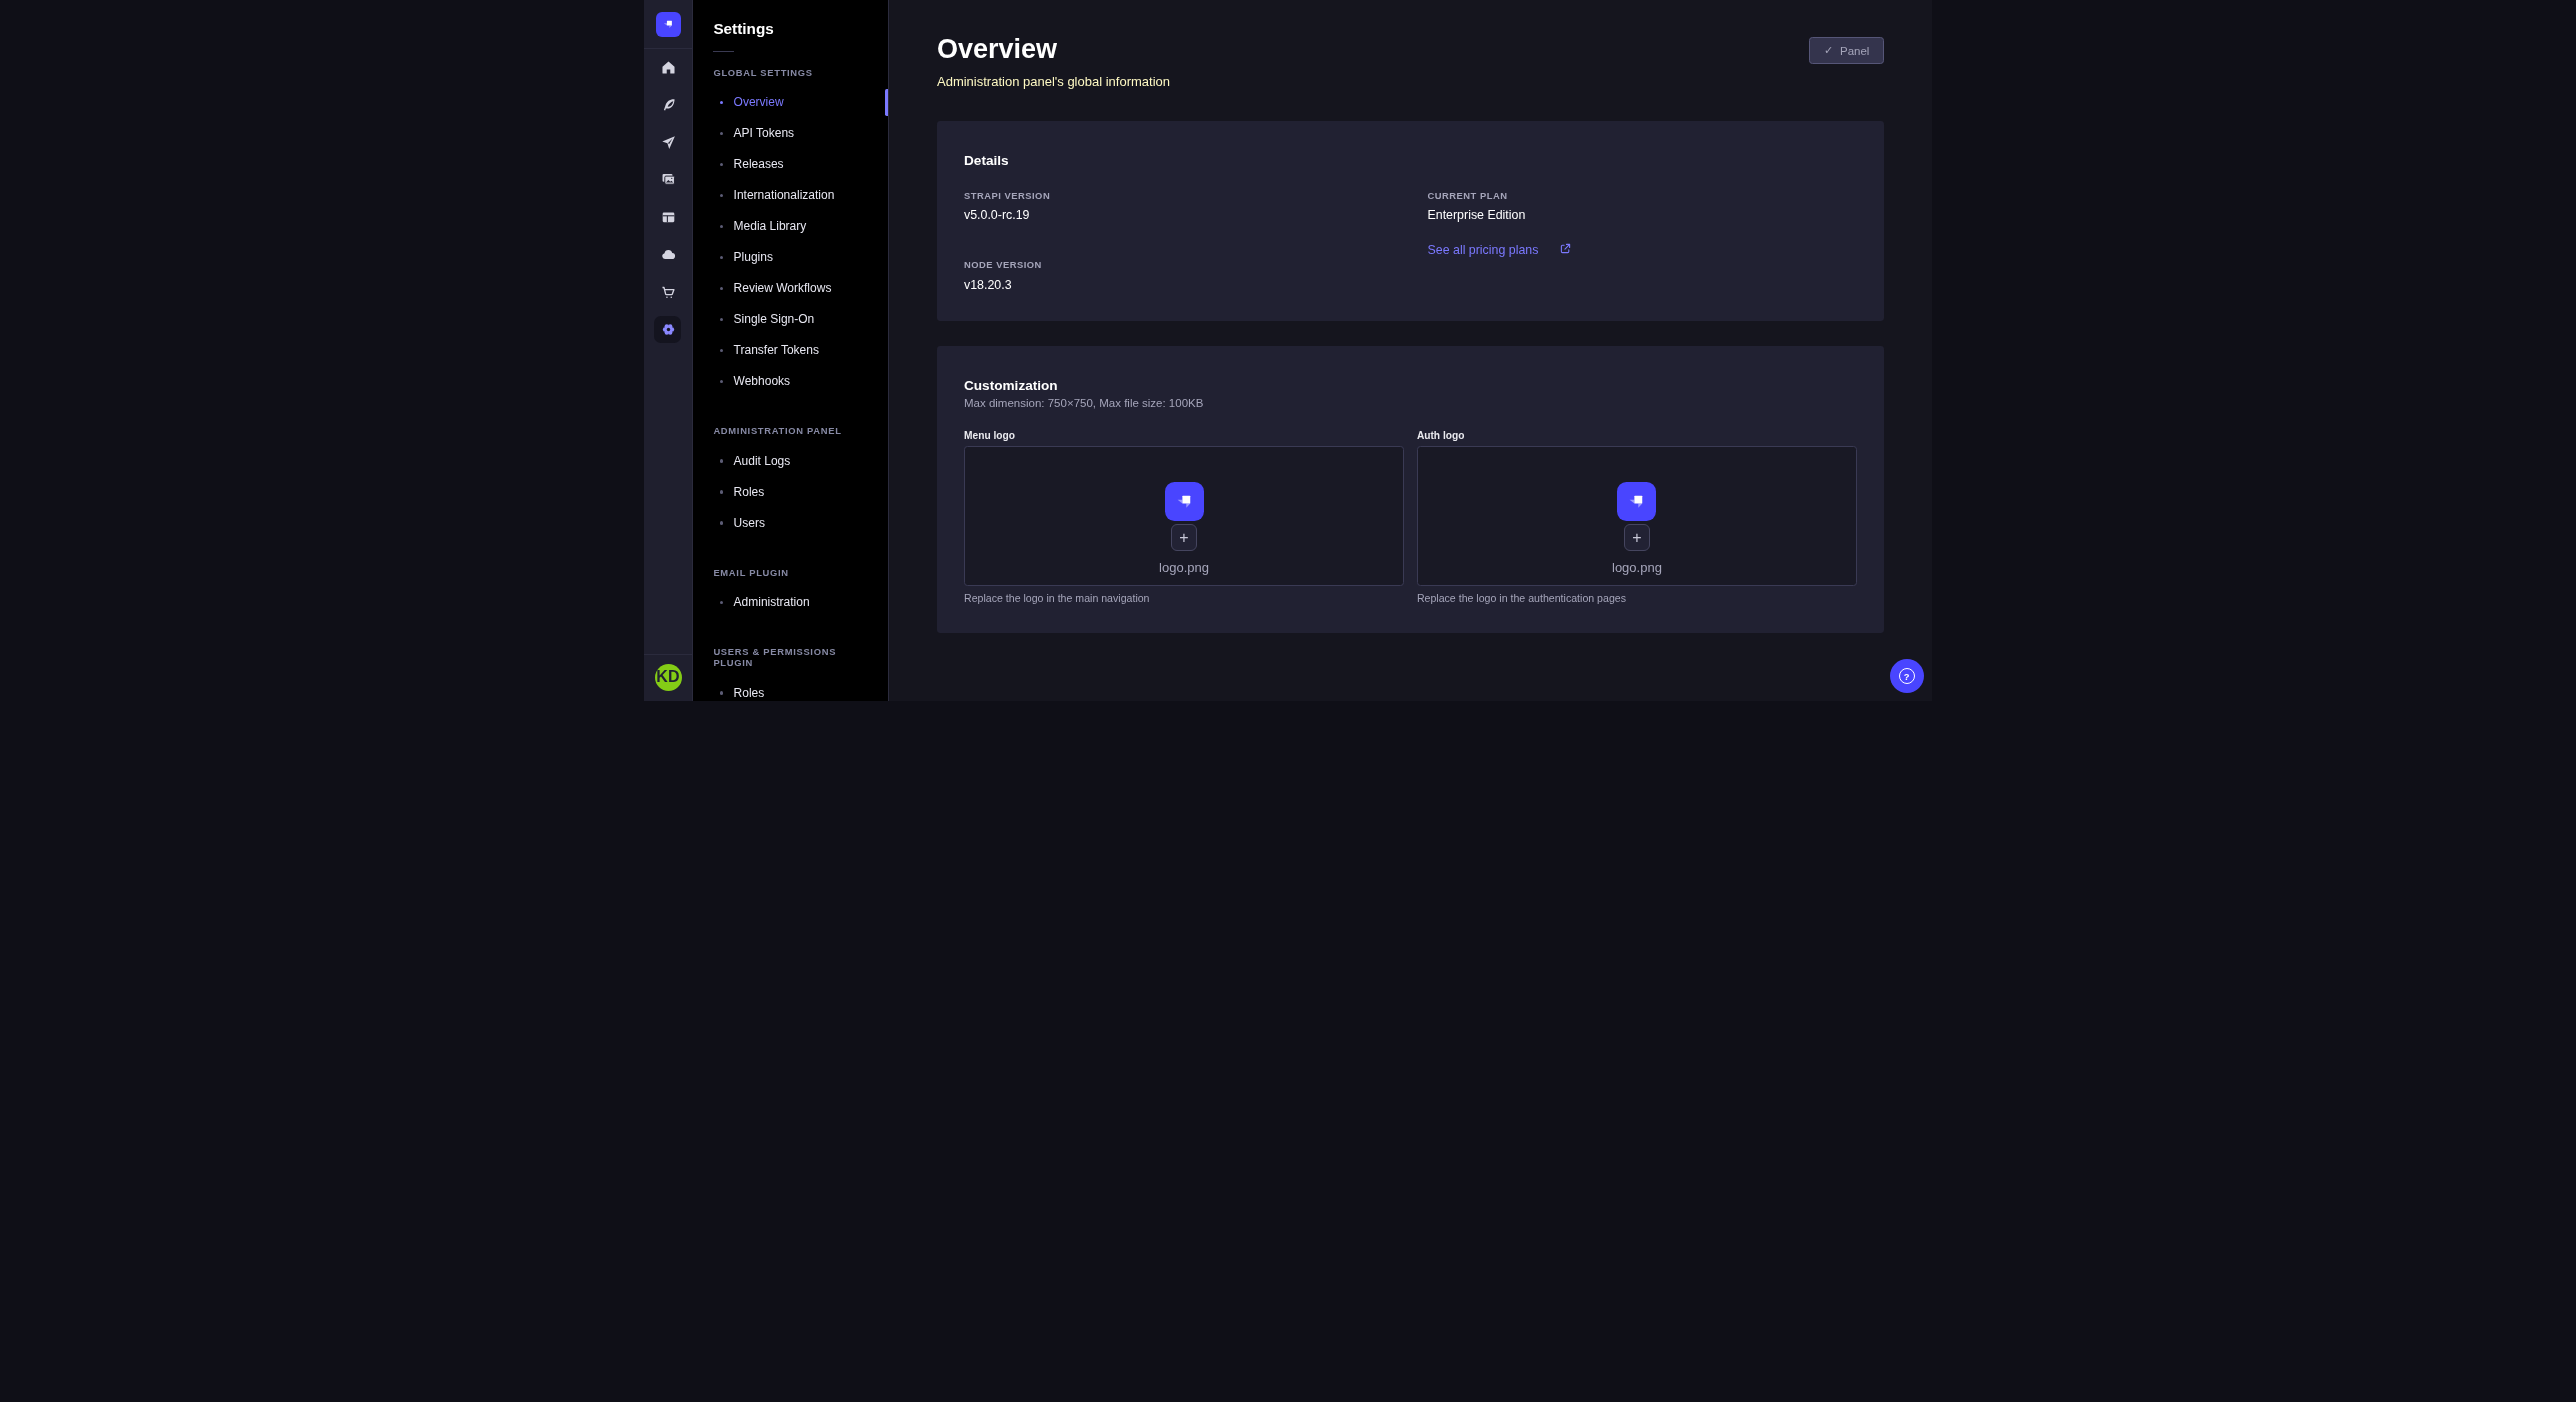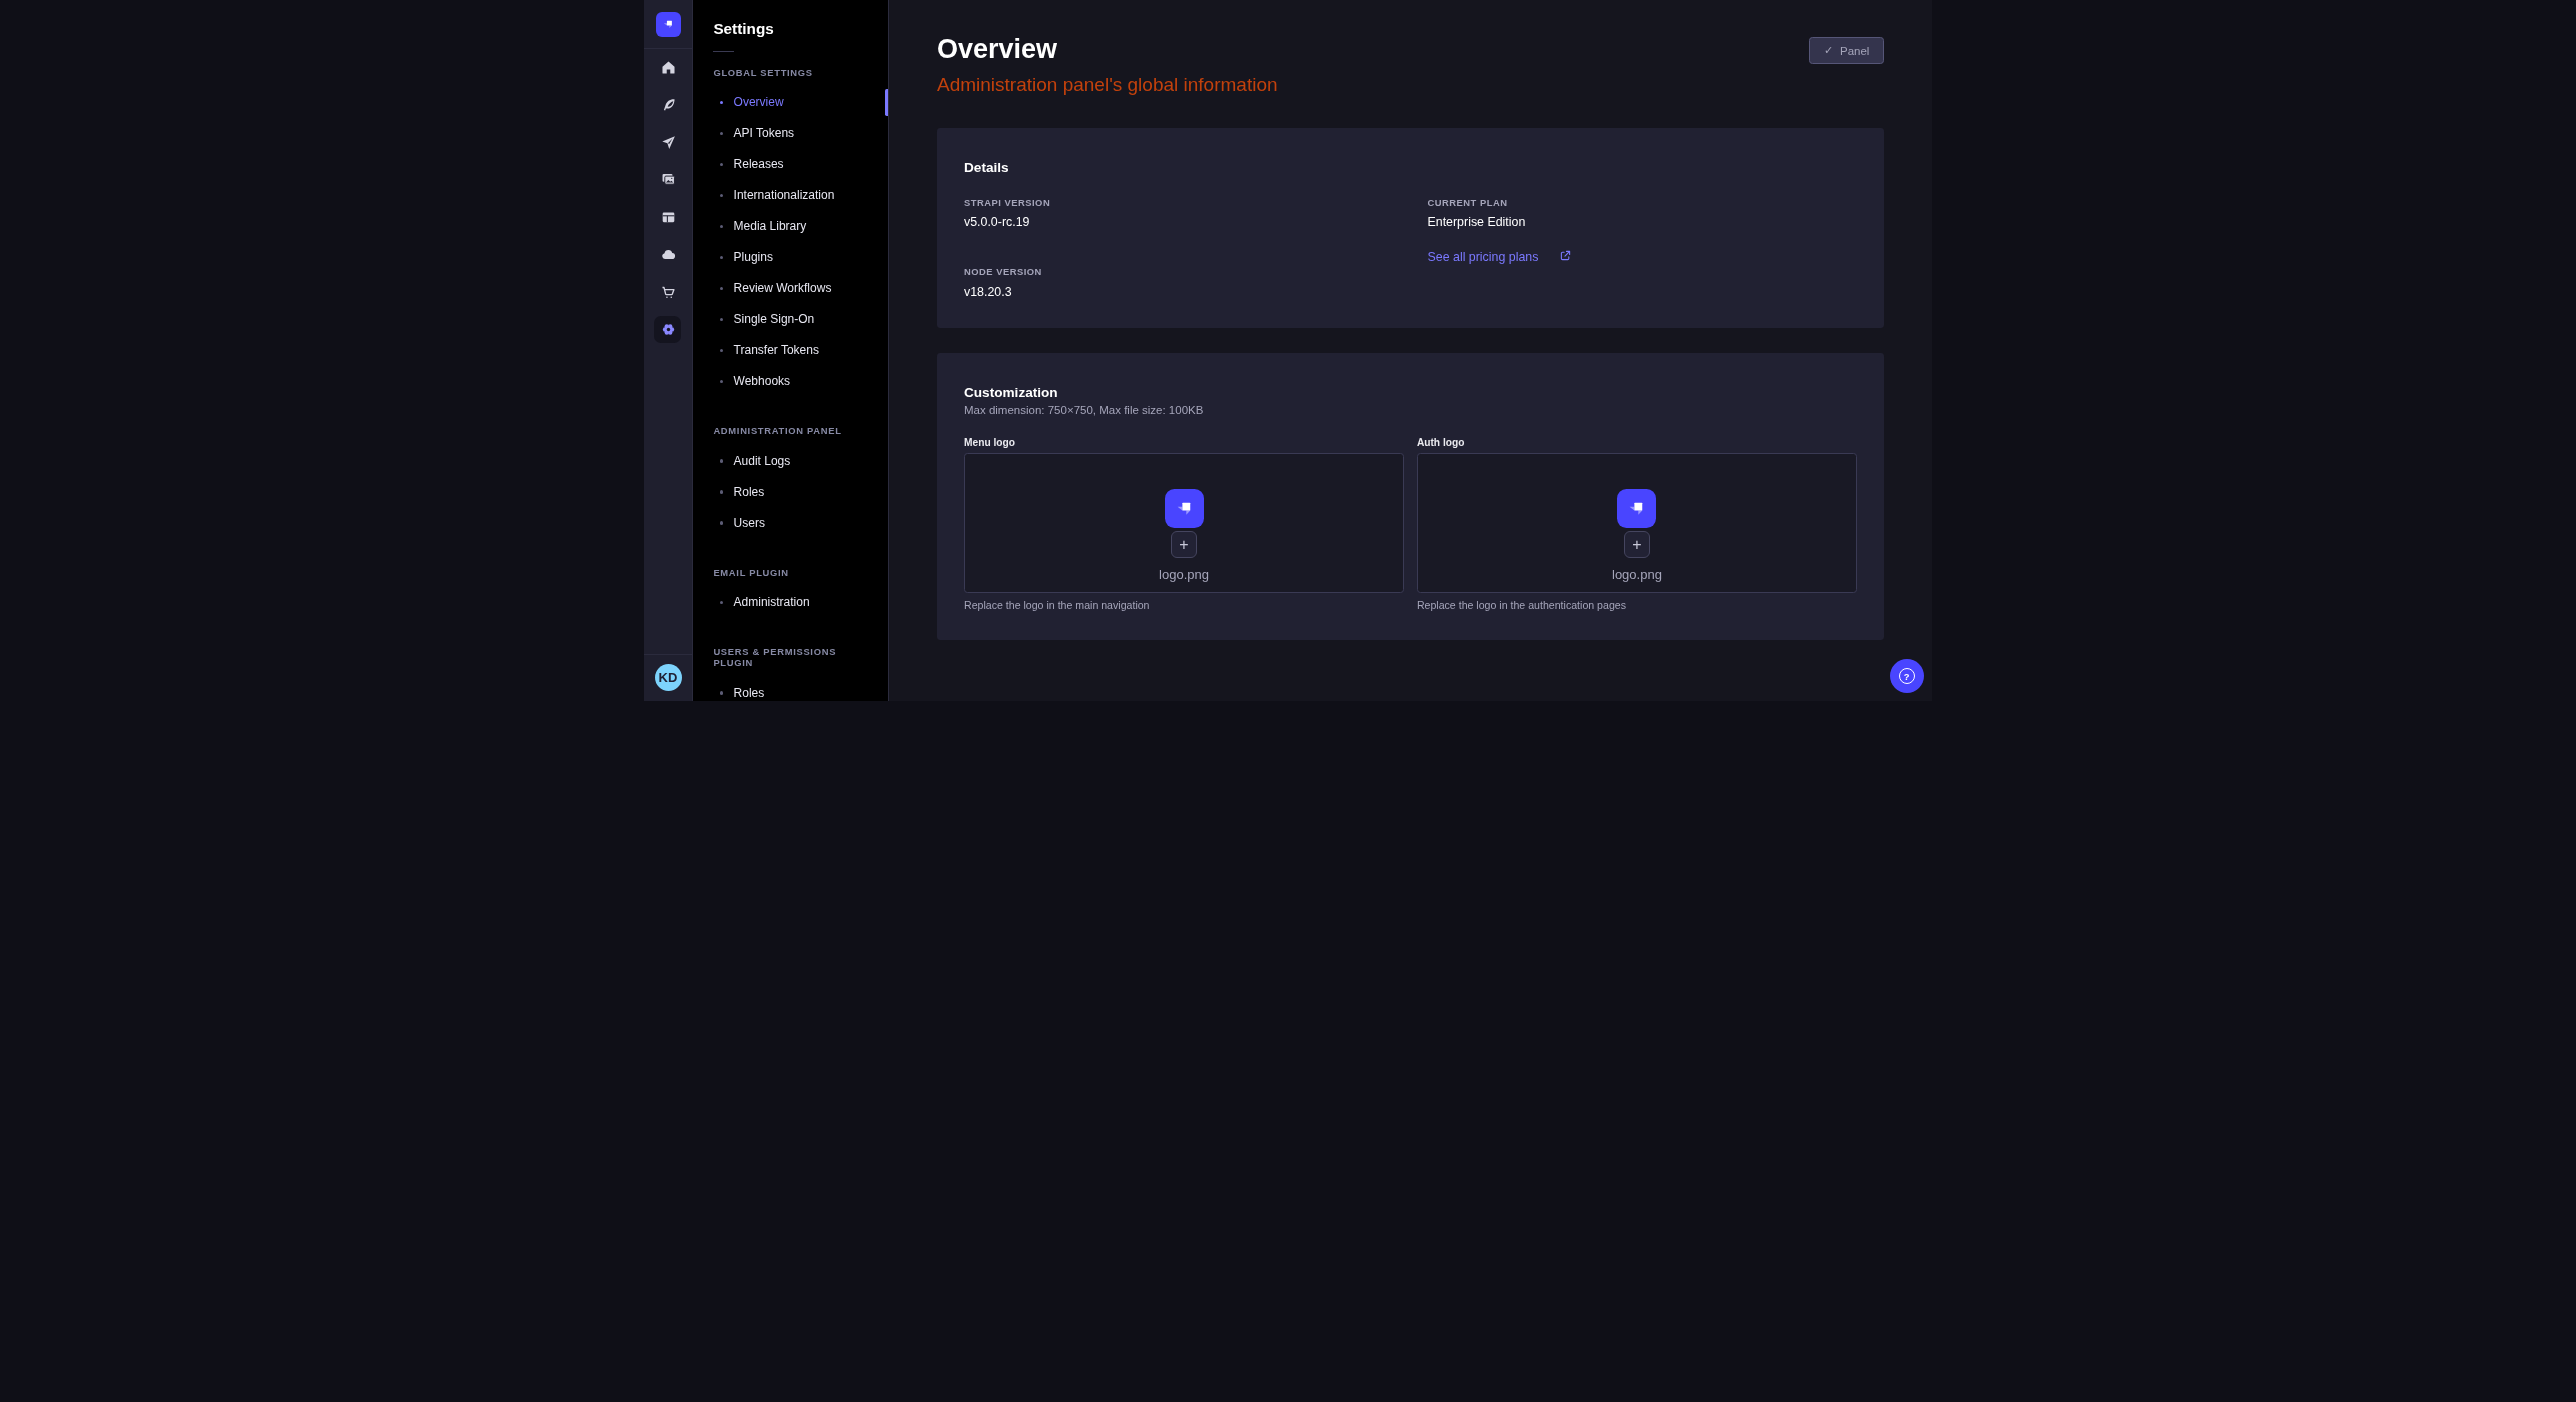--- a/index.html
+++ b/index.html
@@ -28,23 +28,23 @@
   .rail-icon { width:17px; height:17px; position:relative; display:flex; align-items:center; justify-content:center; cursor:pointer; }
   .rail-icon svg { display:block; }
   .rail-icon .pill {
     position:absolute; width:27px; height:27px; left:-5.1px; top:-5.1px;
     background:#14141f; border-radius:6.8px;
   }
   .rail-icon .pill svg { position:absolute; left:5.1px; top:5.1px; }
   .rail-bottom { margin-top:auto; width:100%; display:flex; flex-direction:column; align-items:center; }
   .rail-divider { width:100%; height:0.9px; background:#2b2b3d; }
   .avatar {
-    width:27px; height:27px; border-radius:50%; background:#7dd3fc; margin:9.4px 0 10.2px;
+    width:27px; height:27px; border-radius:50%; background:#84cc16; margin:9.4px 0 10.2px;
     display:flex; align-items:center; justify-content:center;
-    color:#1f1f33; font-size:13px; font-weight:700; letter-spacing:0.2px; cursor:pointer;
+    color:#1f1f33; font-size:16px; font-weight:700; letter-spacing:0.2px; cursor:pointer;
   }
 
   
   .subnav {
     width:196px; flex:0 0 196px; background:#000000;
     border-right:0.9px solid #2b2b3d; position:relative; overflow:hidden;
   }
   .subnav-title { font-size:15.3px; font-weight:700; color:#fff; padding:20.4px 20.4px 0; }
   .subnav-divider { width:20.4px; height:0.9px; background:#3a3a52; margin:12.8px 20.4px 0; }
   .nav-section-label {
@@ -62,21 +62,21 @@
   .nav-item.active .bullet { background:#7b79ff; }
   .nav-item.active::after {
     content:""; position:absolute; right:0; top:1.7px; bottom:1.7px; width:2.6px;
     background:#7b79ff; border-radius:1.7px 0 0 1.7px;
   }
 
   
   .main { flex:1; overflow:hidden; padding:32px 48px 0; position:relative; }
   .page-header { display:flex; justify-content:space-between; align-items:flex-start; }
   .page-title { font-size:27px; line-height:34px; font-weight:700; color:#fff; }
-  .page-subtitle { font-size:19px; color:#c2410c; margin-top:7.7px; }
+  .page-subtitle { font-size:13px; color:#fef9c3; margin-top:7.7px; }
   .save-btn {
     margin-top:5.1px; height:27px; padding:0 13.6px; display:flex; align-items:center; gap:6.8px;
     background:#34344d; border:0.9px solid #565678; border-radius:3.4px;
     color:#a5a5ba; font-size:11.5px; font-weight:500; font-family:inherit; cursor:pointer;
   }
   .save-check { font-size:11px; line-height:1; }
 
   .card {
     background:#212132; border-radius:3.4px; padding:32px 27px 29px; margin-top:32px;
   }

